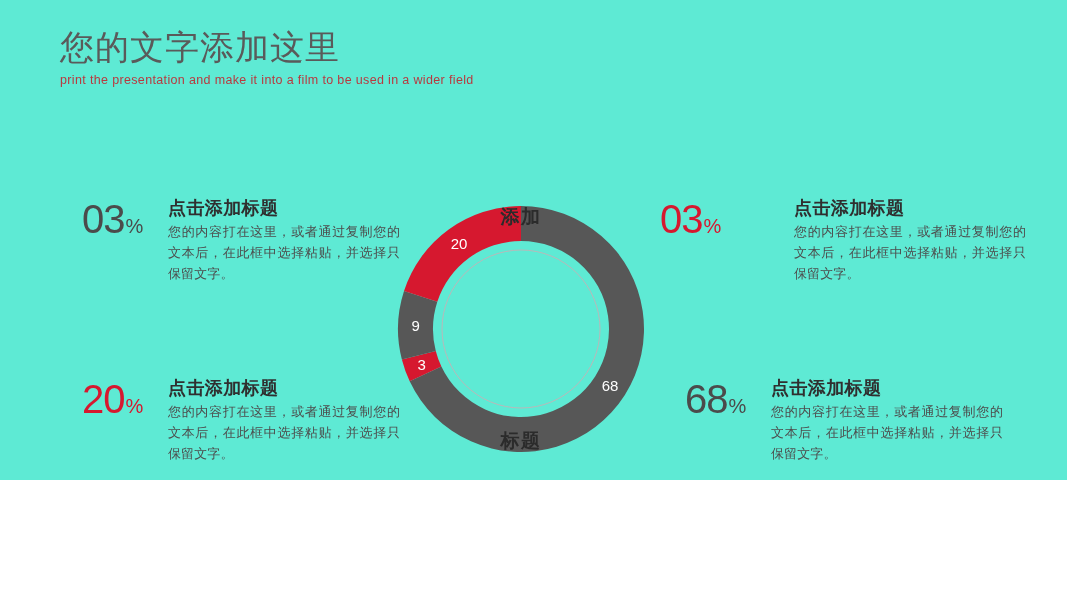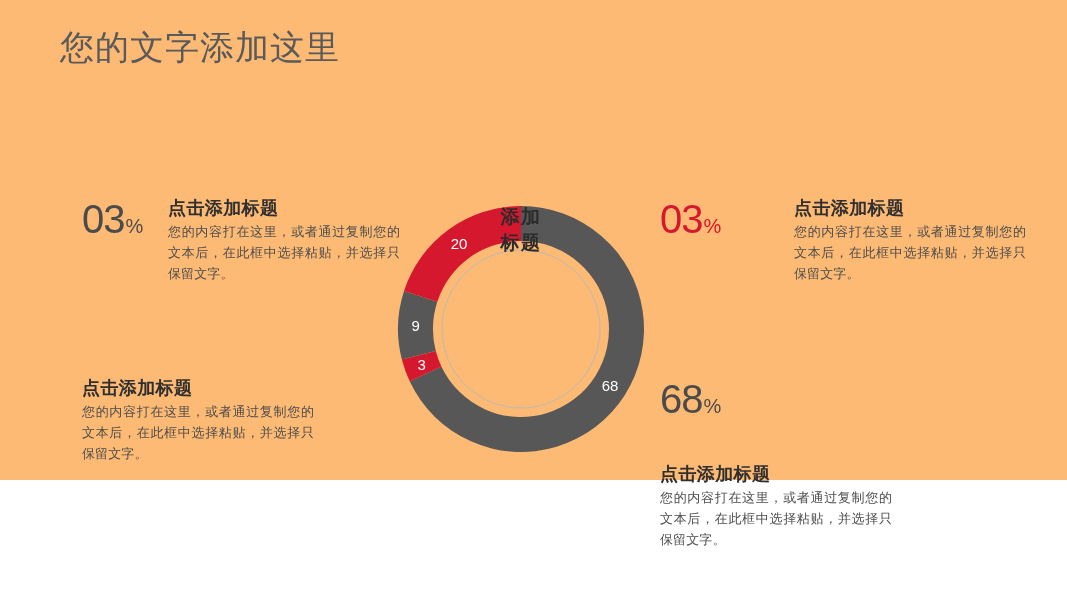--- a/index.html
+++ b/index.html
@@ -15,21 +15,21 @@
     position: relative;
     -webkit-font-smoothing: antialiased;
   }
 
   #slide {
     position: absolute;
     left: 0;
     top: 0;
     width: 1067px;
     height: 480px;
-    background: #fdba74;
+    background: #5eead4;
   }
 
   
   .header {
     position: absolute;
     left: 60px;
     top: 26px;
     width: 700px;
   }
   .header-title {
@@ -51,21 +51,21 @@
 
   
   .stat {
     position: absolute;
     display: flex;
     align-items: flex-start;
   }
   .stat-left-top    { left: 82px;  top: 198px; }
   .stat-left-bottom { left: 82px;  top: 378px; }
   .stat-right-top   { left: 660px; top: 198px; gap: 48px; }
-  .stat-right-bottom{ left: 660px; top: 378px; flex-direction: column; }
+  .stat-right-bottom{ left: 685px; top: 378px; }
 
   .stat-number {
     font-size: 40px;
     line-height: 42px;
     font-weight: 400;
     letter-spacing: -1px;
     width: 86px;
     flex: 0 0 86px;
     white-space: nowrap;
   }
@@ -119,51 +119,55 @@
   }
   .donut-center {
     position: absolute;
     left: 0;
     top: 0;
     width: 250px;
     height: 250px;
     display: flex;
     flex-direction: column;
     align-items: center;
-    justify-content: flex-start;
+    justify-content: space-between;
     pointer-events: none;
   }
   .donut-center-line {
     font-size: 19px;
     line-height: 26px;
     font-weight: bold;
     color: #2b2b2b;
     letter-spacing: 1.5px;
   }
 </style>
 </head>
 <body>
 
 <div id="slide">
 
   <div class="header">
     <div class="header-title">您的文字添加这里</div>
+    <div class="header-subtitle">print the presentation and make it into a film to be used in a wider field</div>
   </div>
 
   <div class="stat stat-left-top">
     <div class="stat-number gray">
       <span>03</span><span class="pct">%</span>
     </div>
     <div class="stat-body">
       <div class="stat-title">点击添加标题</div>
       <div class="stat-desc">您的内容打在这里，或者通过复制您的文本后，在此框中选择粘贴，并选择只保留文字。</div>
     </div>
   </div>
 
   <div class="stat stat-left-bottom">
+    <div class="stat-number red">
+      <span>20</span><span class="pct">%</span>
+    </div>
     <div class="stat-body">
       <div class="stat-title">点击添加标题</div>
       <div class="stat-desc">您的内容打在这里，或者通过复制您的文本后，在此框中选择粘贴，并选择只保留文字。</div>
     </div>
   </div>
 
   <div class="stat stat-right-top">
     <div class="stat-number red">
       <span>03</span><span class="pct">%</span>
     </div>

